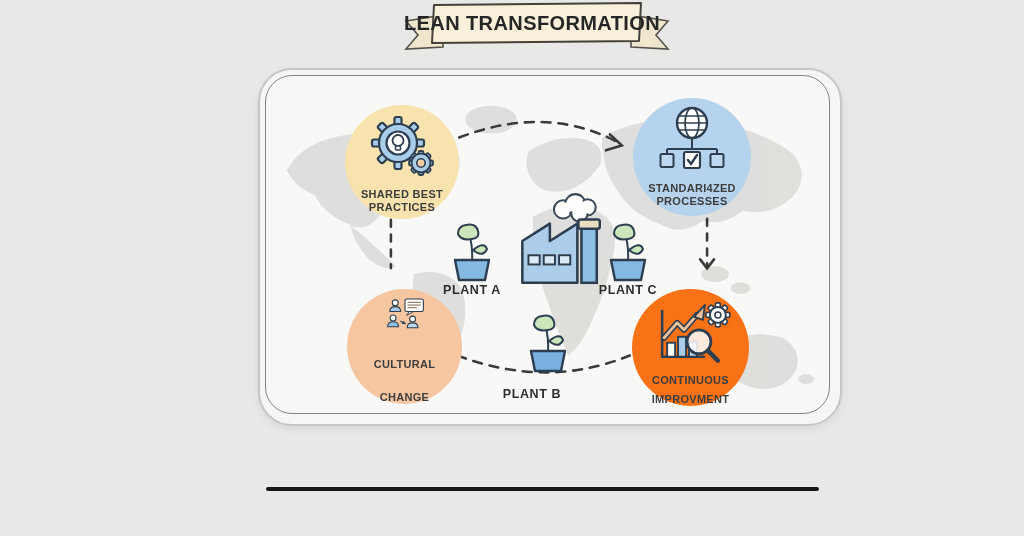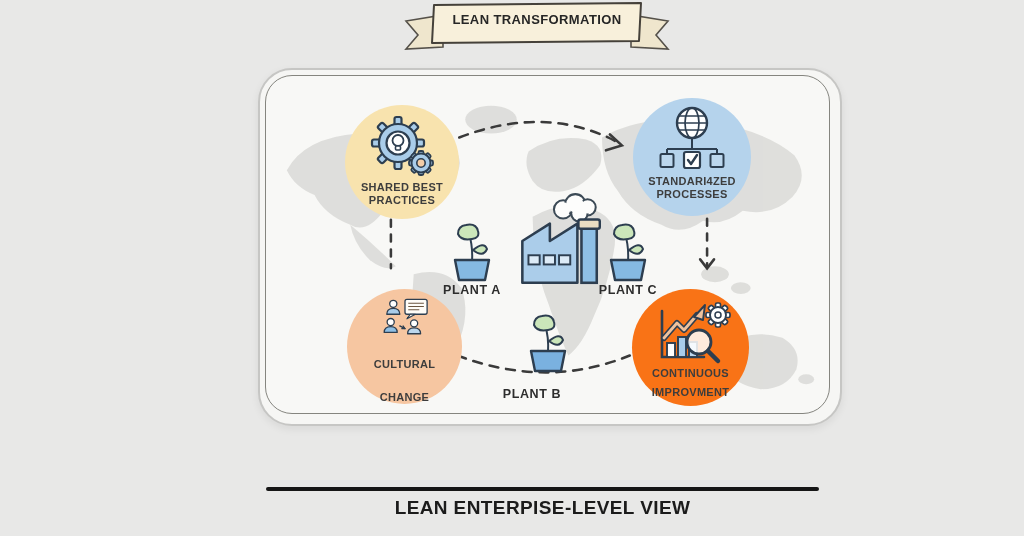--- a/index.html
+++ b/index.html
@@ -2,34 +2,34 @@
 <html><head>
 <meta charset="utf-8">
 <style>
   html,body{margin:0;padding:0;}
   .canvas{position:relative;width:1024px;height:536px;background:#e8e8e7;
           font-family:"Liberation Sans","DejaVu Sans",sans-serif;overflow:hidden;}
   .abs{position:absolute;}
 
   
   .banner-wrap{left:404px;top:0;width:266px;height:52px;}
-  .banner-text{left:404px;top:12px;width:266px;text-align:center;
-               font-size:13px;font-weight:700;color:#262626;letter-spacing:.4px;}
+  .banner-text{left:404px;top:12px;width:266px;text-align:left;
+               font-size:20px;font-weight:700;color:#262626;letter-spacing:.4px;}
 
   
   .panel-outer{left:258px;top:68px;width:580px;height:354px;border:2px solid #c6c6c4;
                border-radius:34px;background:#f6f6f4;box-shadow:0 3px 8px rgba(0,0,0,.07);}
   .panel-inner{left:5px;top:5px;width:563px;height:337px;border:1.5px solid #85857f;
                border-radius:27px;background:#f8f8f6;overflow:hidden;}
 
   
   .node{border-radius:50%;display:flex;flex-direction:column;align-items:center;
         justify-content:flex-start;}
   .node-label{font-size:11px;font-weight:700;color:#3d3d3d;text-align:center;
-              line-height:1.2;letter-spacing:.3px;margin-top:2px;}
+              line-height:1.2;letter-spacing:.3px;margin-top:9px;}
   .node-yellow{left:79px;top:29px;width:114px;height:114px;}
   .node-blue{left:367px;top:22px;width:118px;height:118px;}
   .node-orange{left:81px;top:213px;width:115px;height:115px;gap:16px;}
   .node-green{left:366px;top:213px;width:117px;height:117px;}
 
   .plant-label{font-size:12.5px;font-weight:700;color:#2d2d2d;text-align:center;
                letter-spacing:.6px;width:112px;}
 
   
   .footer-line{left:266px;top:487px;width:553px;height:4px;border-radius:2px;}
@@ -237,15 +237,14 @@
         <path d="M31,28 Q42,19 45,27 Q41,36 31,28 Z" fill="#cbe6ba" stroke="#2d3e50" stroke-width="2"></path>
         <path d="M16,12 Q16,4 24,3 Q34,1 36,9 Q38,16 30,17 Q19,19 16,12 Z" fill="#cbe6ba" stroke="#2d3e50" stroke-width="2"></path>
         <polygon points="13,38 47,38 43,58 17,58" fill="#7ab1e0" stroke="#2d3e50" stroke-width="2.4" stroke-linejoin="round"></polygon>
       </svg>
       <div class="abs plant-label" style="left:210px;top:311px;">PLANT B</div>
 
     </div>
   </div>
 
   <div class="abs footer-line" style="background: rgb(22, 22, 22);"></div>
-  <div class="abs footer-text">LEAN ENTERPISE-LEVEL VIEW</div>
 
 </div>
 
 </body></html>

